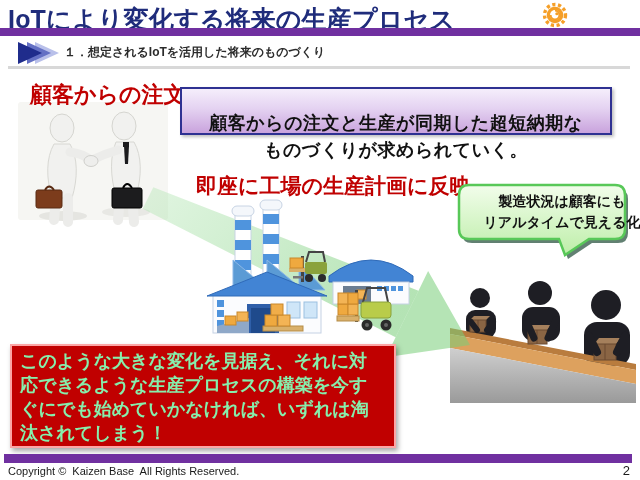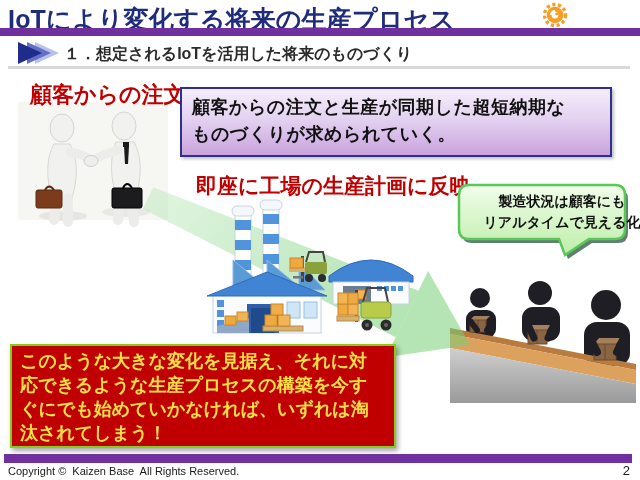--- a/index.html
+++ b/index.html
@@ -11,39 +11,39 @@
   .title{position:absolute;left:8px;top:3px;font-size:25px;font-weight:bold;color:#1F2C7B;letter-spacing:0.2px;z-index:6;}
   .bar-top{position:absolute;left:0;top:28px;width:640px;height:8px;background:#7030A0;z-index:6;}
   .logo{position:absolute;left:542px;top:2px;width:96px;height:26px;display:flex;align-items:center;z-index:7;}
   .logo-text{width:68px;margin-left:2px;text-align:center;line-height:1;}
   .logo-kana{font-size:6.5px;font-weight:bold;color:#f59f28;letter-spacing:0.5px;}
   .logo-name{font-size:12px;font-style:italic;font-weight:bold;color:#2f6cd0;letter-spacing:-0.3px;
              text-shadow:1px 0 0 #f8b55c,-1px 0 0 #f8b55c,0 1px 0 #f8b55c,0 -1px 0 #f8b55c;}
 
   
   .chevrons{position:absolute;left:18px;top:42px;z-index:6;}
-  .section-heading{position:absolute;left:64px;top:44px;font-size:16px;font-weight:bold;color:#2b2b2b;z-index:6;}
+  .section-heading{position:absolute;left:64px;top:44px;font-size:12px;font-weight:bold;color:#2b2b2b;z-index:6;}
   .rule{position:absolute;left:8px;top:66px;width:622px;height:3px;background:#d8d8d8;z-index:6;}
 
   
   .lbl-red{position:absolute;color:#C00000;font-weight:bold;z-index:5;}
   .lbl-customer{left:30px;top:80px;font-size:22px;}
   .lbl-factory{left:196px;top:172px;font-size:21px;}
   .lbl-smalllot{left:446px;top:402px;width:186px;font-size:15px;text-align:center;line-height:1.45;}
 
   
-  .purple-box{position:absolute;left:180px;top:87px;width:432px;height:70px;box-sizing:border-box;
+  .purple-box{position:absolute;left:180px;top:87px;width:432px;height:48px;box-sizing:border-box;
     border:2px solid #2E3192;background:linear-gradient(180deg,#f5eefb 0%,#e4d2f1 45%,#c9a3dd 100%);
-    box-shadow:2px 2px 3px rgba(0,0,0,0.25);padding:5px 10px;z-index:5;
-    font-size:18px;font-weight:bold;color:#111;line-height:1.5;letter-spacing:0.5px;}
+    box-shadow:2px 2px 3px rgba(0,0,0,0.25);padding:21px 10px;z-index:5;
+    font-size:18px;font-weight:bold;color:#111;line-height:1.5;letter-spacing:0.5px;text-align:center;}
 
   
   .red-box{position:absolute;left:10px;top:344px;width:386px;height:104px;box-sizing:border-box;
-    background:#C00000;border:2px solid #84cc16;box-shadow:2px 3px 5px rgba(0,0,0,0.35);
-    padding:4px 8px;z-index:5;font-size:18px;font-weight:bold;color:#fde047;line-height:1.33;}
+    background:#C00000;border:2px solid #fca5a5;box-shadow:2px 3px 5px rgba(0,0,0,0.35);
+    padding:4px 8px;z-index:5;font-size:18px;font-weight:bold;color:#86efac;line-height:1.33;}
 
   
   .bubble{position:absolute;left:455px;top:182px;width:178px;height:80px;z-index:5;}
   .bubble-text{position:absolute;left:4px;top:3px;width:166px;height:54px;display:flex;align-items:center;justify-content:center;
     text-align:center;font-size:14px;font-weight:bold;color:#111;line-height:1.5;padding-left:20px;}
 
   
   .handshake{position:absolute;left:18px;top:102px;z-index:1;}
   .arrow-layer{position:absolute;left:0;top:0;width:640px;height:480px;pointer-events:none;}
   .arrow-shaft{z-index:2;}

